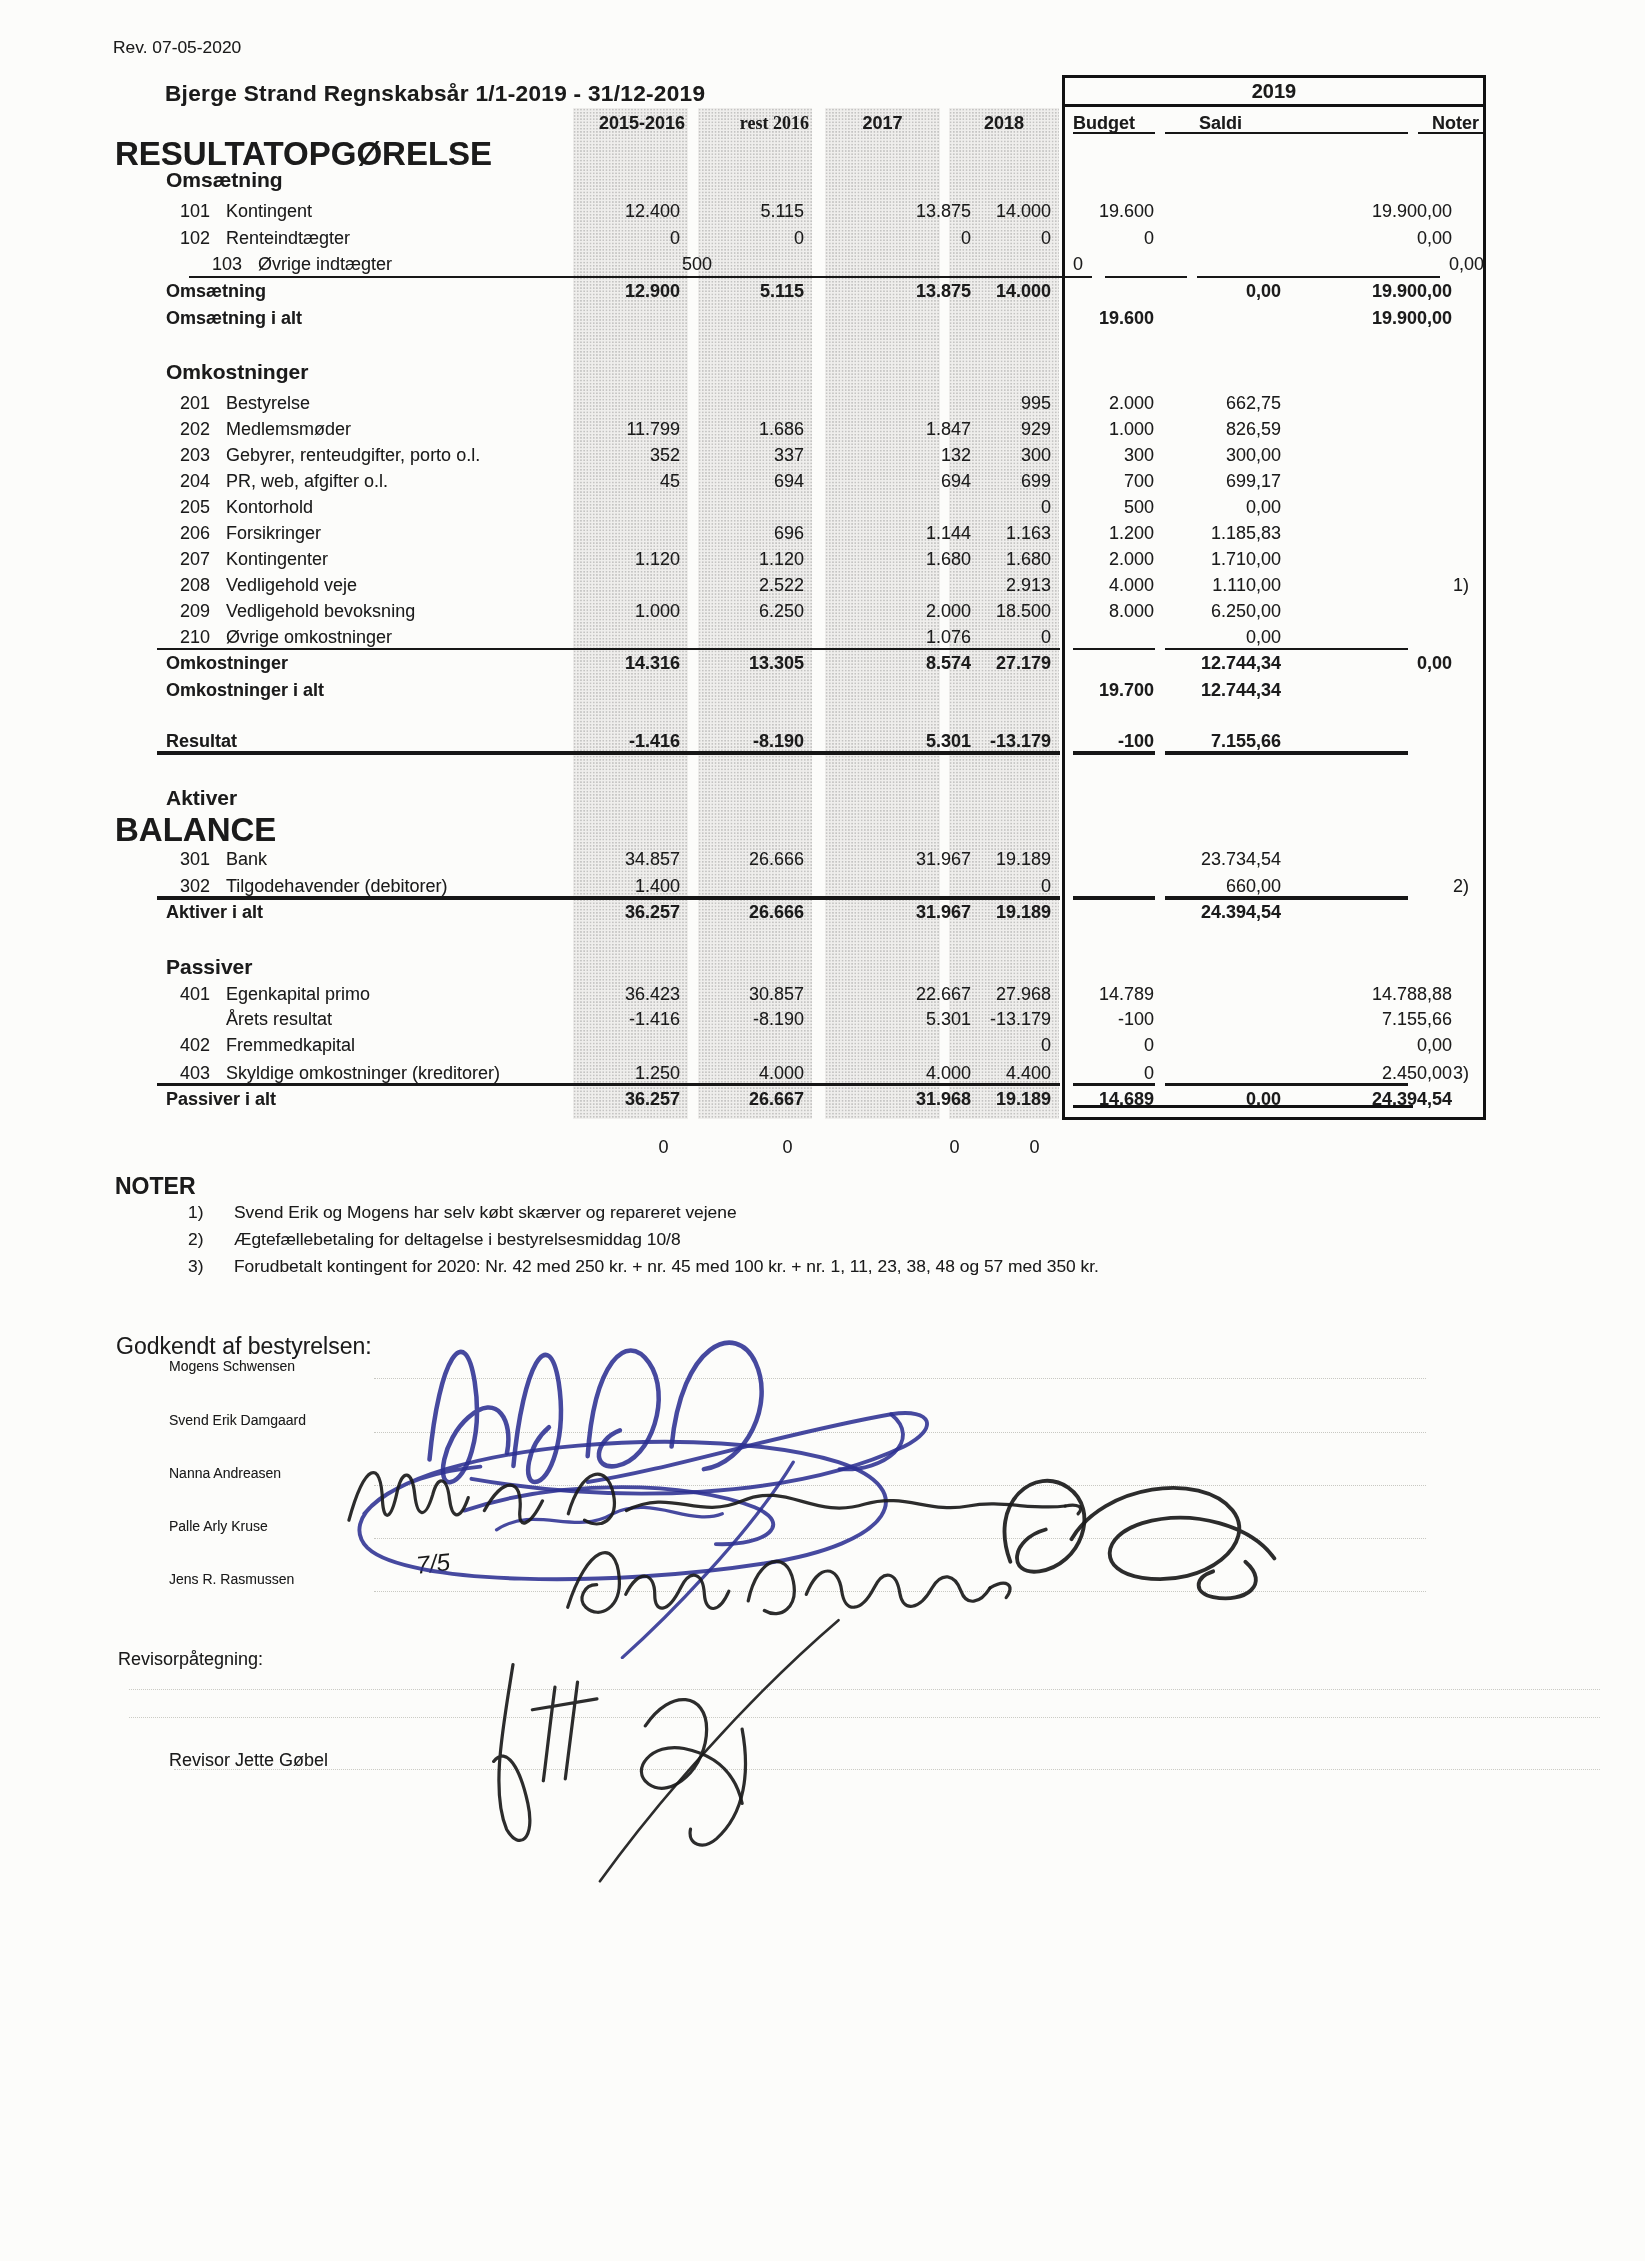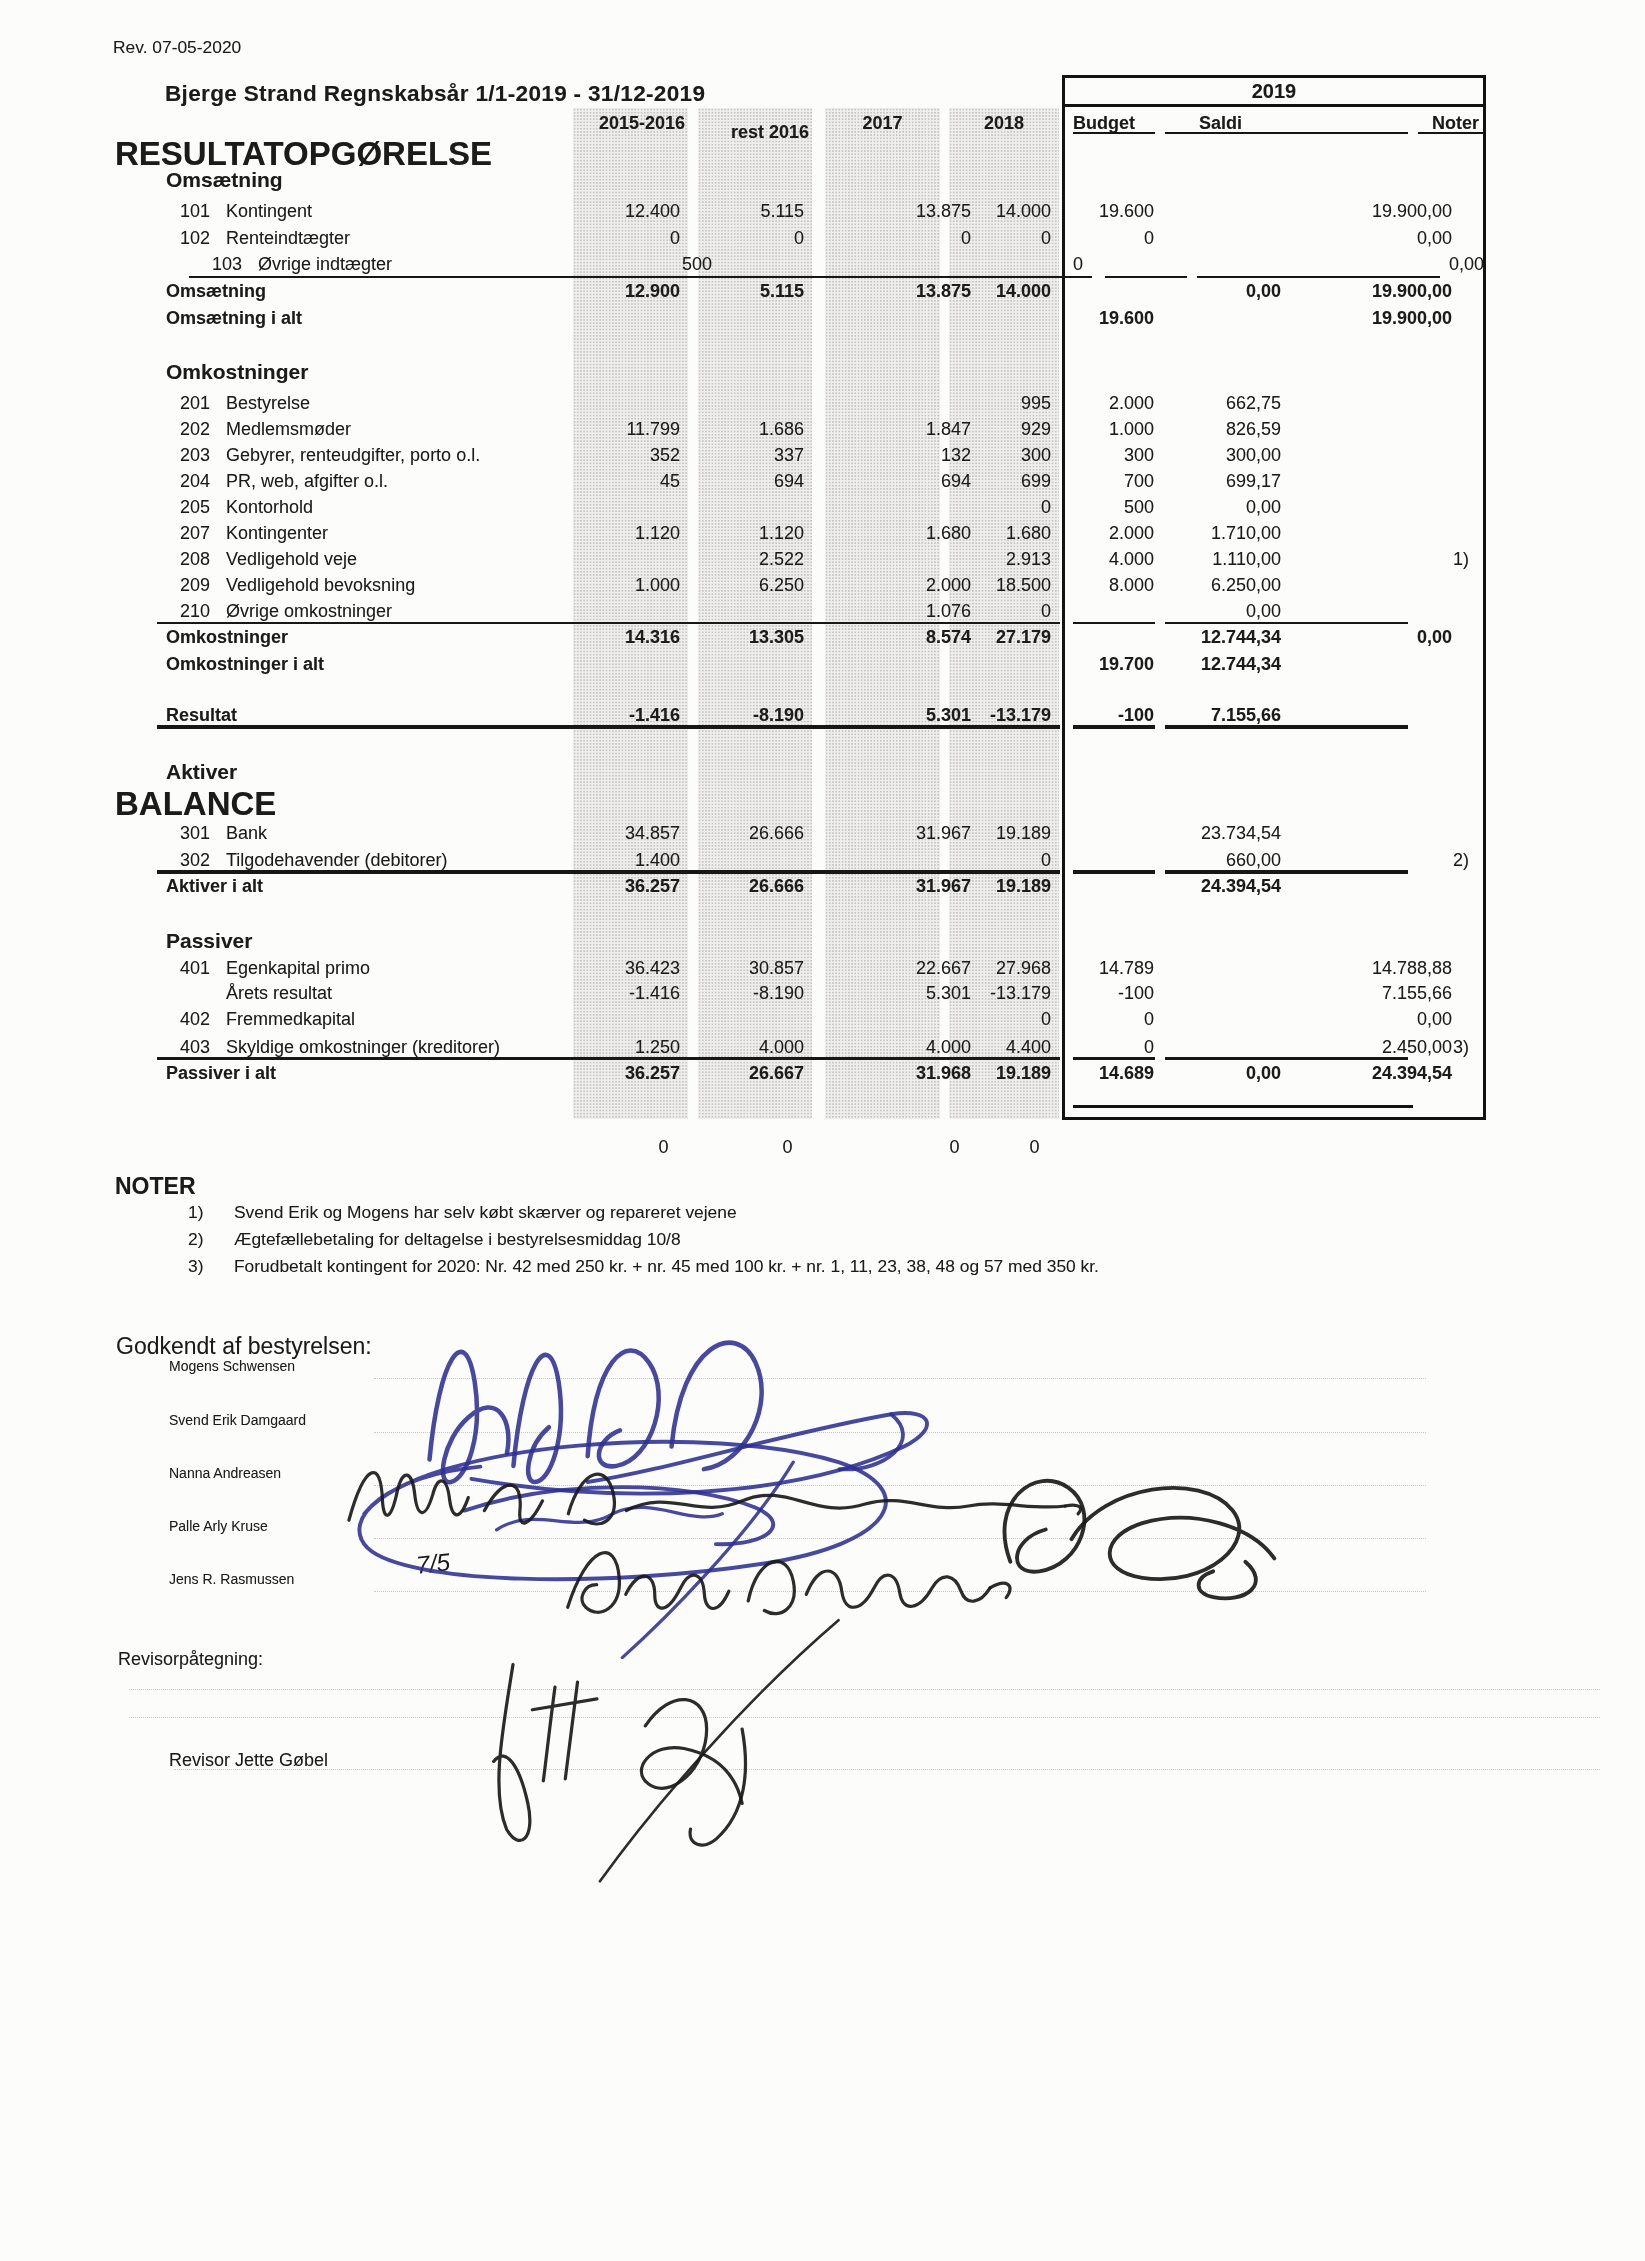--- a/index.html
+++ b/index.html
@@ -99,21 +99,21 @@
   <div class="strip s1"></div>
   <div class="strip s2"></div>
   <div class="strip s3"></div>
   <div class="strip s4"></div>
 
   <div class="abs box2019"></div>
   <div class="abs year-lbl soft">2019</div>
   <div class="abs box-div"></div>
 
   <div class="abs cell colhead ch1 soft" style="top:113px;">2015-2016</div>
-  <div class="abs cell colhead ch2 soft" style="top:122px;">rest 2016</div>
+  <div class="abs cell colhead ch2 soft" style="top:113px;font-family:Liberation Serif, serif;">rest 2016</div>
   <div class="abs cell colhead ch3 soft" style="top:113px;">2017</div>
   <div class="abs cell colhead ch4 soft" style="top:113px;">2018</div>
   <div class="abs colhead chb soft">Budget</div>
   <div class="abs colhead chs soft">Saldi</div>
   <div class="abs colhead chn soft">Noter</div>
   <div class="hrule hr-b"></div>
   <div class="hrule hr-s"></div>
   <div class="hrule hr-n"></div>
 
   <div class="abs rows" id="rows">
@@ -207,20 +207,29 @@
         <span class="cell v v4 soft">699</span>
         <span class="cell v vb soft">700</span>
         <span class="cell v vsa soft">699,17</span>
       </div>
       <div class="trow r-item" style="height: 26px;">
         <span class="cell num soft">205</span>
         <span class="cell lbl soft">Kontorhold</span>
         <span class="cell v v4 soft">0</span>
         <span class="cell v vb soft">500</span>
         <span class="cell v vsa soft">0,00</span>
+      </div>
+      <div class="trow r-item" style="height: 26px;">
+        <span class="cell num soft">206</span>
+        <span class="cell lbl soft">Forsikringer</span>
+        <span class="cell v v2 soft">696</span>
+        <span class="cell v v3 soft">1.144</span>
+        <span class="cell v v4 soft">1.163</span>
+        <span class="cell v vb soft">1.200</span>
+        <span class="cell v vsa soft">1.185,83</span>
       </div>
       <div class="trow r-item" style="height: 26px;">
         <span class="cell num soft">207</span>
         <span class="cell lbl soft">Kontingenter</span>
         <span class="cell v v1 soft">1.120</span>
         <span class="cell v v2 soft">1.120</span>
         <span class="cell v v3 soft">1.680</span>
         <span class="cell v v4 soft">1.680</span>
         <span class="cell v vb soft">2.000</span>
         <span class="cell v vsa soft">1.710,00</span>

